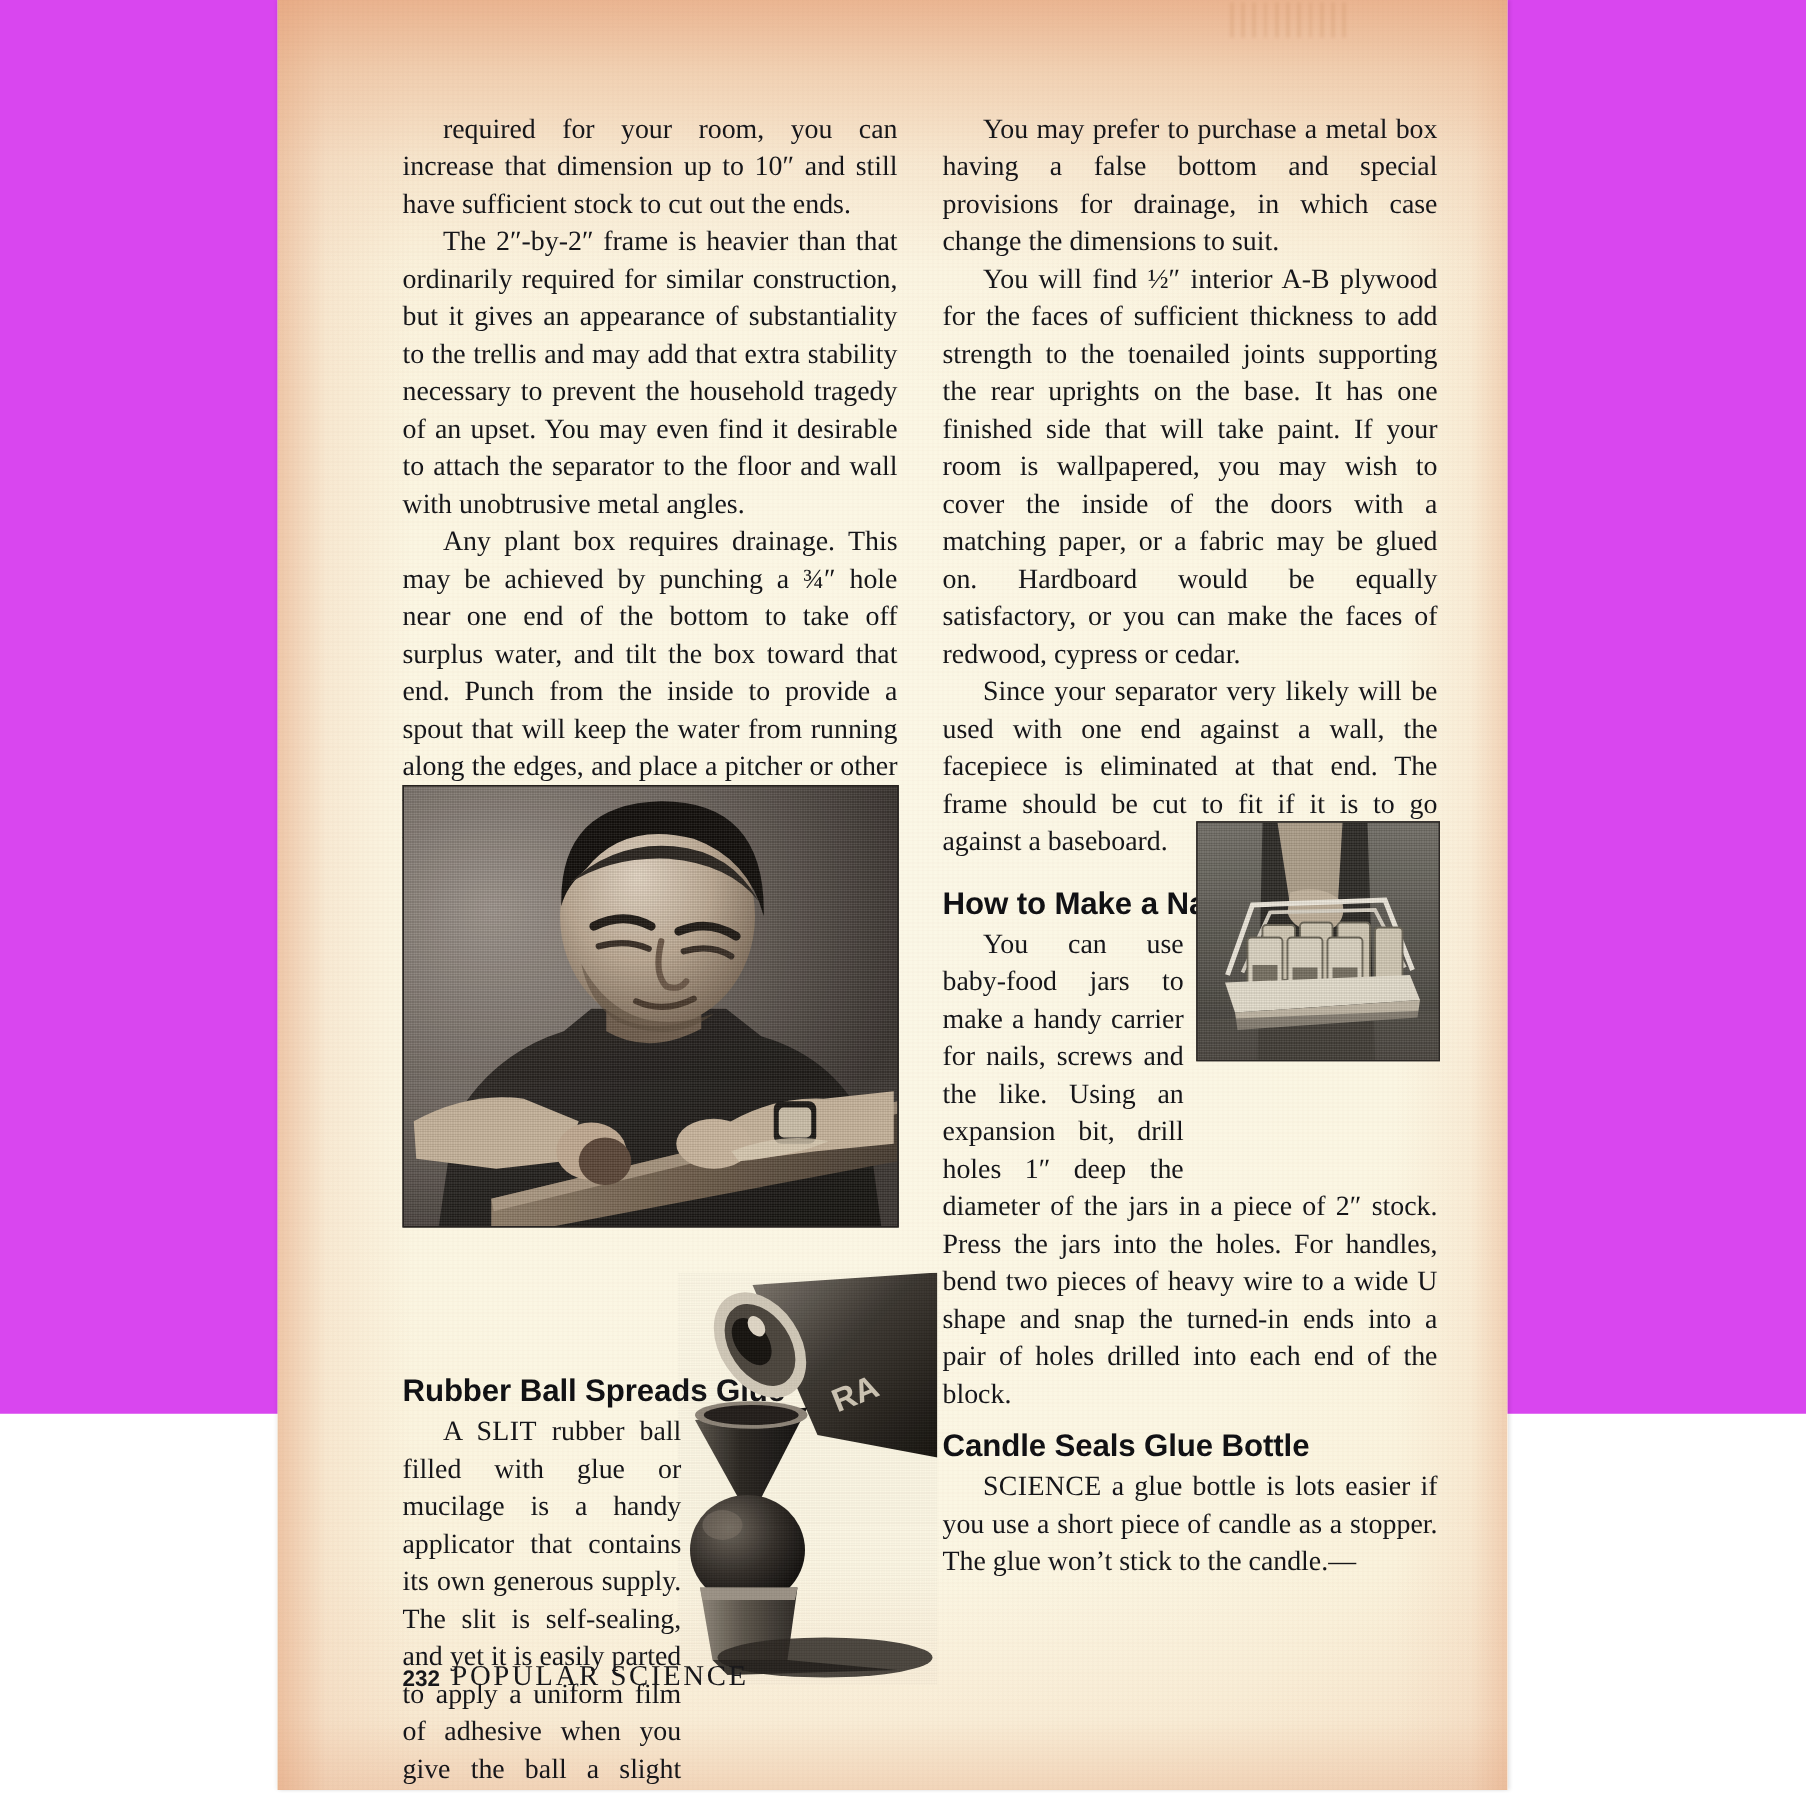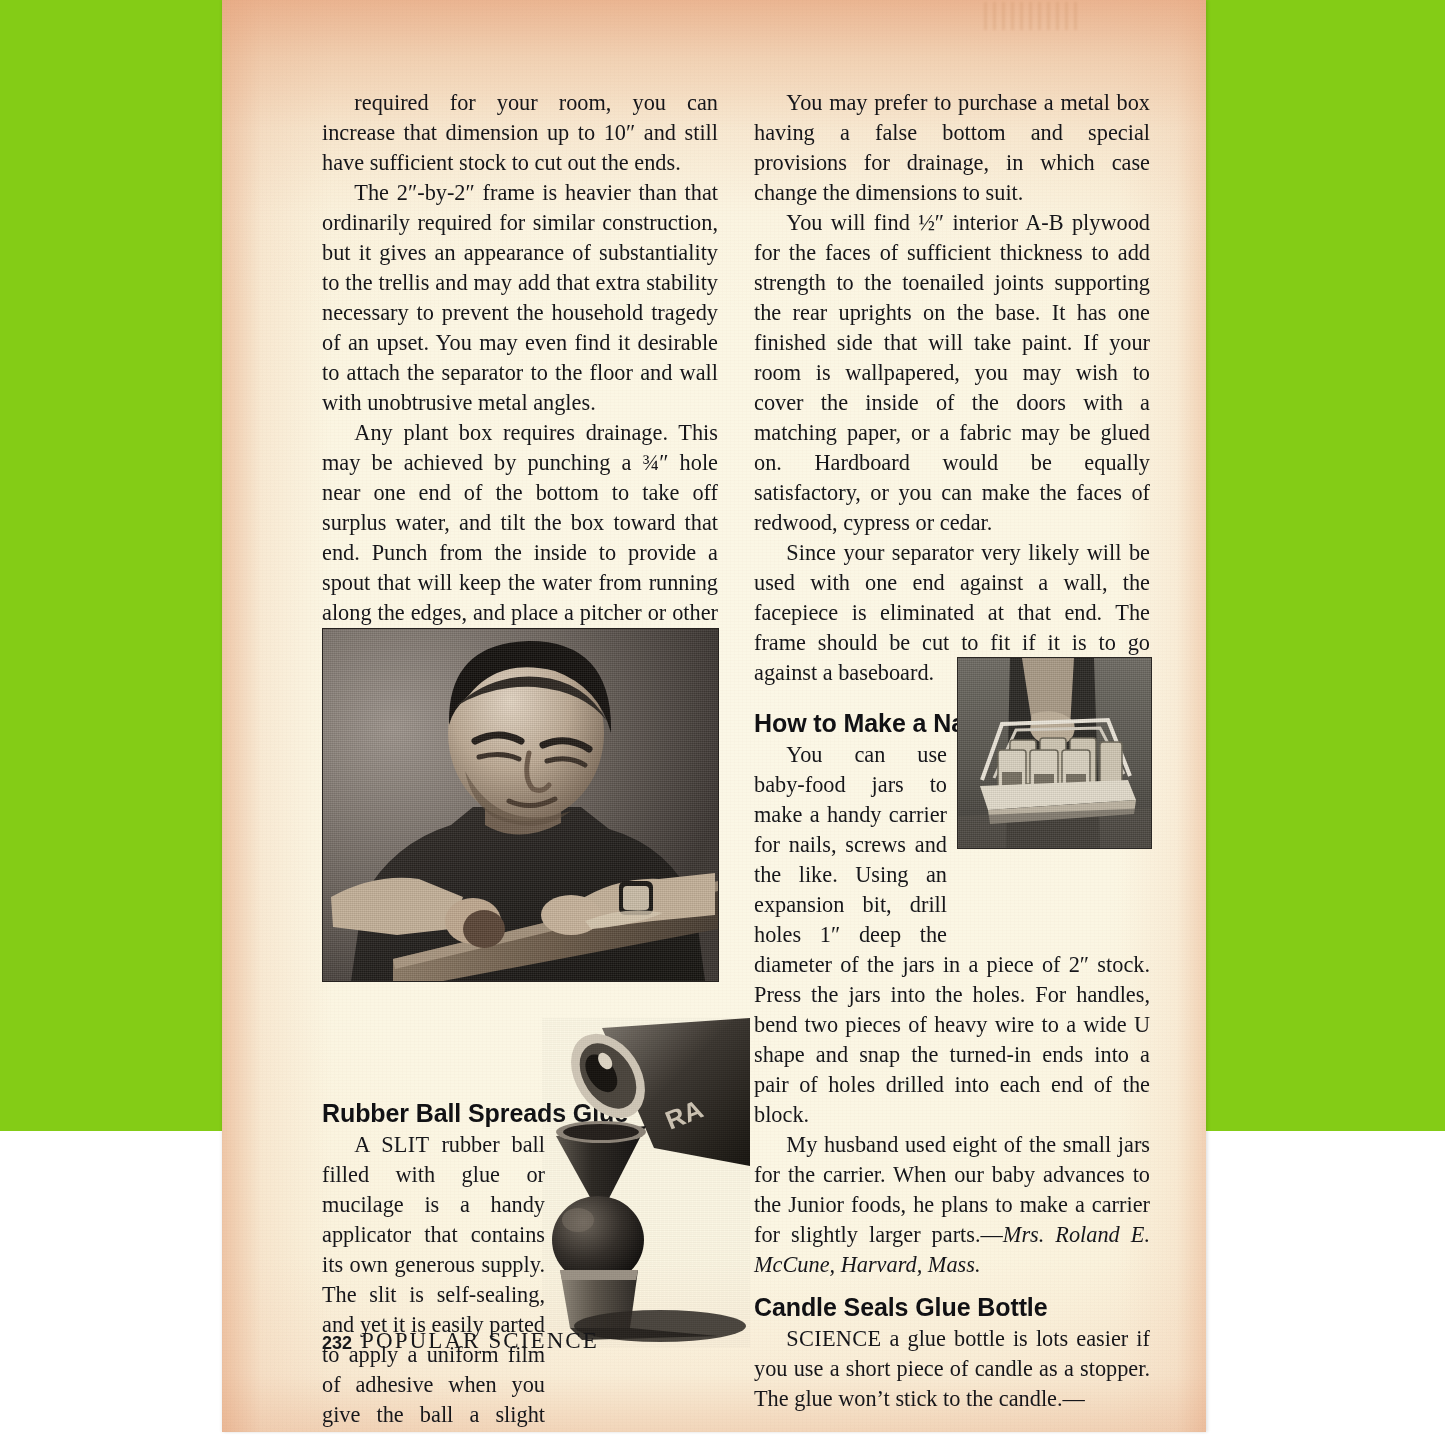--- a/index.html
+++ b/index.html
@@ -1,21 +1,21 @@
 <!DOCTYPE html>
 <html><head>
 <meta charset="utf-8">
 <title>Popular Science page 232</title>
 <style>
   html,body{margin:0;padding:0;background:#ffffff;}
   body{width:1445px;height:1445px;overflow:hidden;
        font-family:"Liberation Serif","DejaVu Serif",serif;}
 
   
-  #scan{position:relative;width:1445px;height:1131px;background:#84cc16;}
+  #scan{position:relative;width:1445px;height:1131px;background:#d946ef;}
 
   
   #page{
     position:absolute;left:222px;top:0px;width:984px;height:1432px;
     background:
       radial-gradient(125% 105% at 50% 50%,
         #fbf7e6 0%, #fbf6e3 34%, #faf2dc 48%,
         #f7e7cf 62%, #f3d9bd 74%, #eecaa9 85%, #e9bd99 95%, #e6b591 100%);
     box-shadow:2px 0 3px rgba(0,0,0,.10), -1px 0 3px rgba(0,0,0,.06);
     overflow:hidden;
@@ -125,21 +125,20 @@
           <p>You will find ½″ interior A-B plywood for the faces of sufficient thickness to add strength to the toenailed joints supporting the rear uprights on the base. It has one finished side that will take paint. If your room is wallpapered, you may wish to cover the inside of the doors with a matching paper, or a fabric may be glued on. Hardboard would be equally satisfactory, or you can make the faces of redwood, cypress or cedar.</p>
           <p>Since your separator very likely will be used with one end against a wall, the facepiece is eliminated at that end. The frame should be cut to fit if it is to go against a baseboard.</p>
         </div>
 
         <h2 class="sub" style="margin-top:20px">How to Make a Nail Carrier</h2>
 
         <div class="body-text">
 
           <div style="float:right;width:203px;height:200px;shape-outside:inset(0);"></div>
           <p>You can use baby-food jars to make a handy carrier for nails, screws and the like. Using an expansion bit, drill holes 1″ deep the diameter of the jars in a piece of 2″ stock. Press the jars into the holes. For handles, bend two pieces of heavy wire to a wide U shape and snap the turned-in ends into a pair of holes drilled into each end of the block.</p>
-          <p><span>My husband used eight of the small jars for the carrier. When our baby advances to the Junior foods, he plans to make a carrier for slightly larger parts.—</span><span class="attr">Mrs. Roland E. McCune, Harvard, Mass.</span></p>
         </div>
 
         <h2 class="sub">Candle Seals Glue Bottle</h2>
         <div class="body-text">
           <p><span class="sc">SCIENCE</span><span> a glue bottle is lots easier if you use a short piece of candle as a stopper. The glue won’t stick to the candle.—</span></p>
         </div>
 
       </div>
     </div>
 

